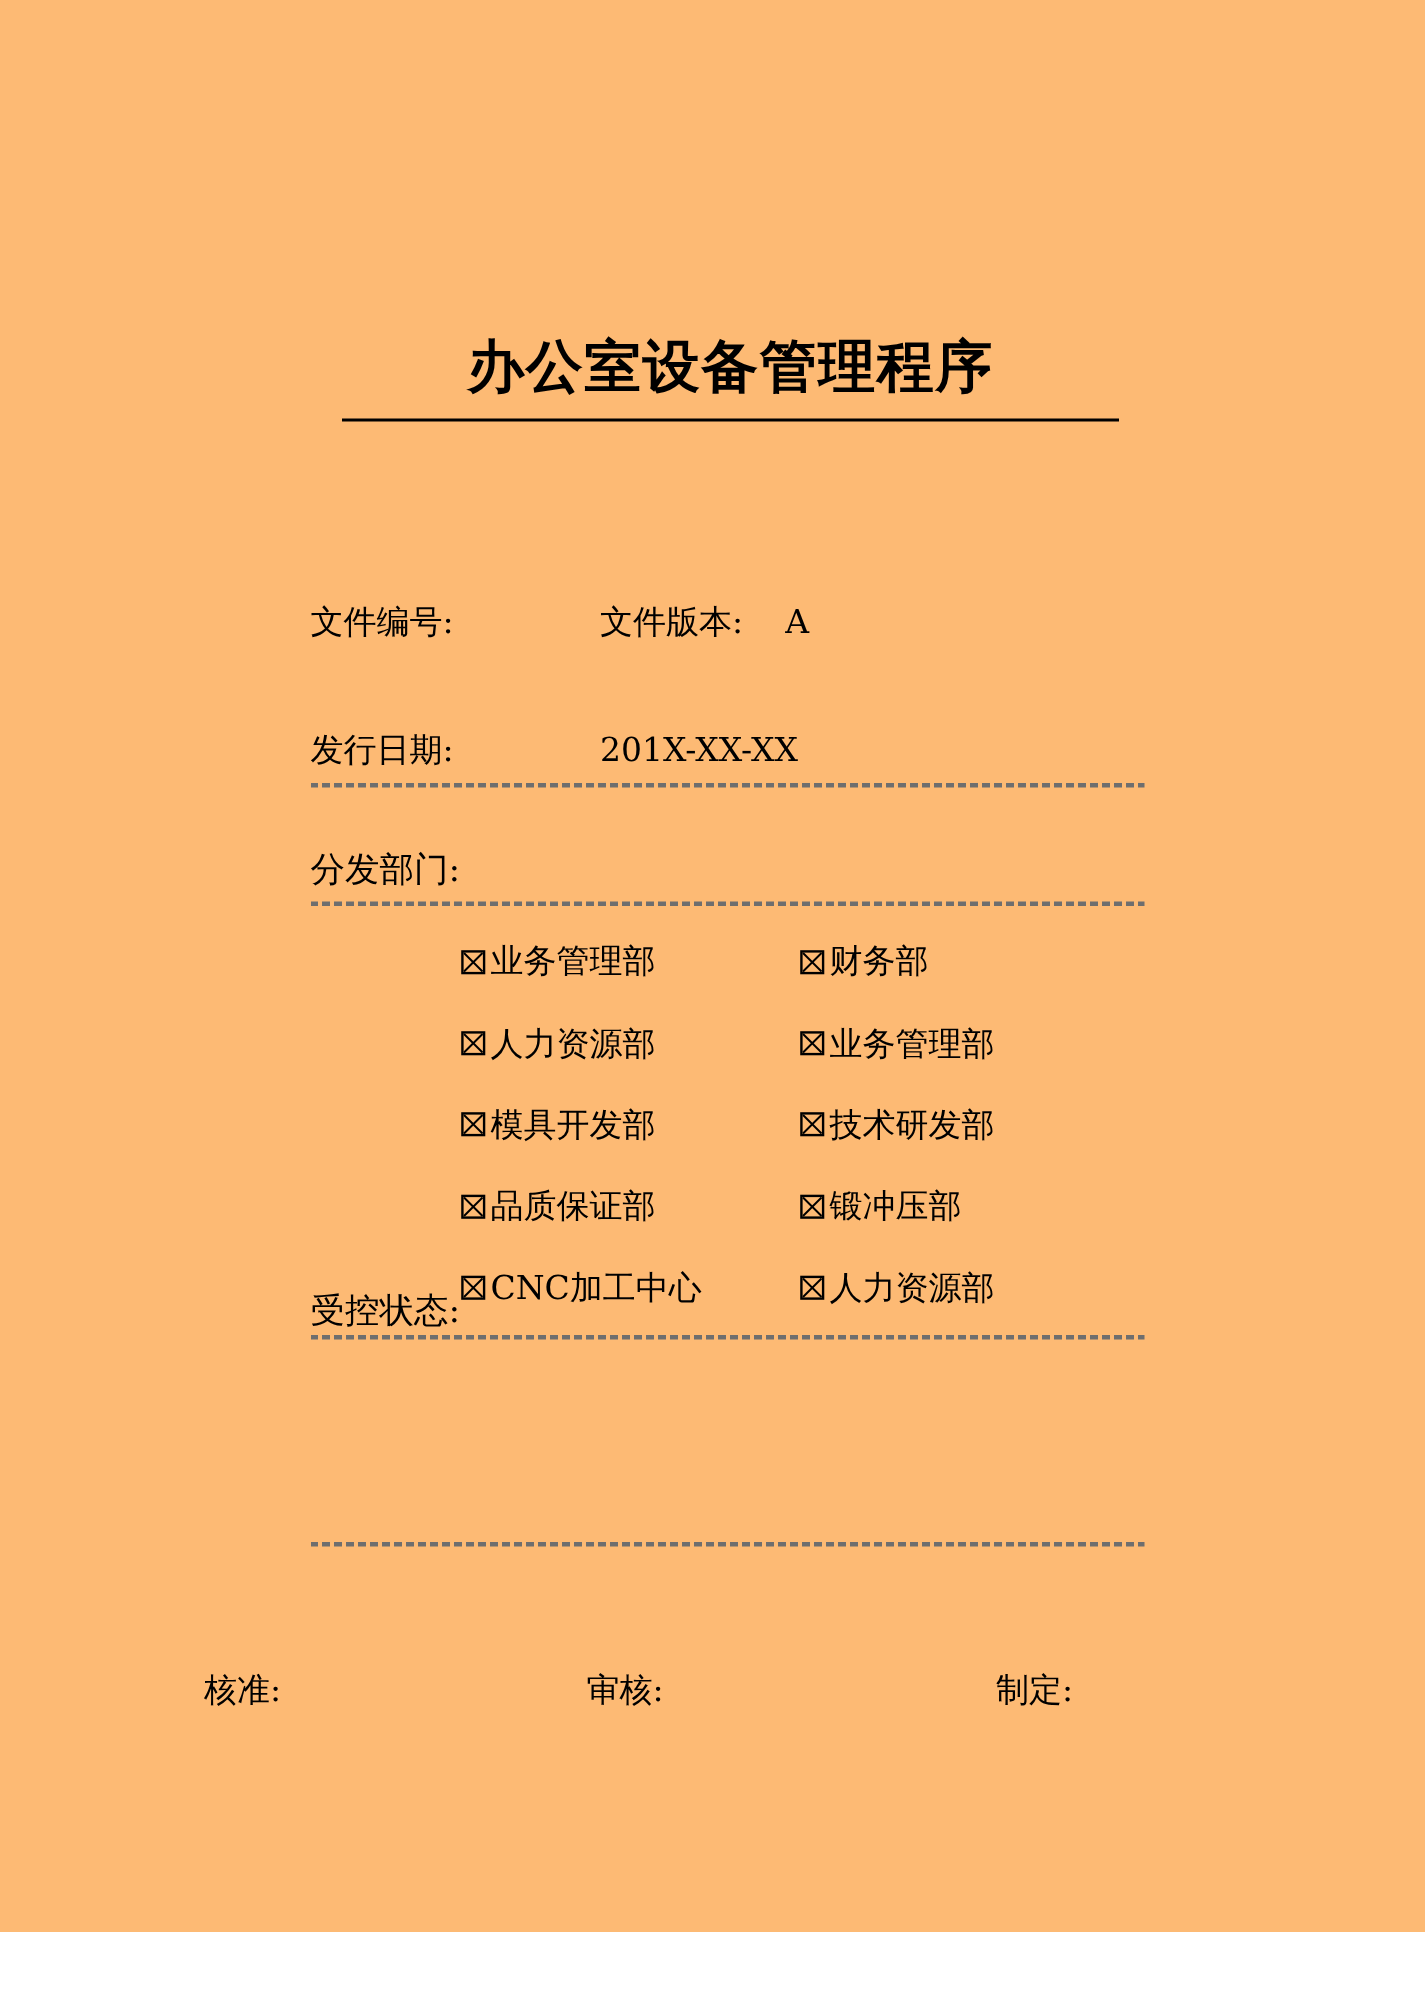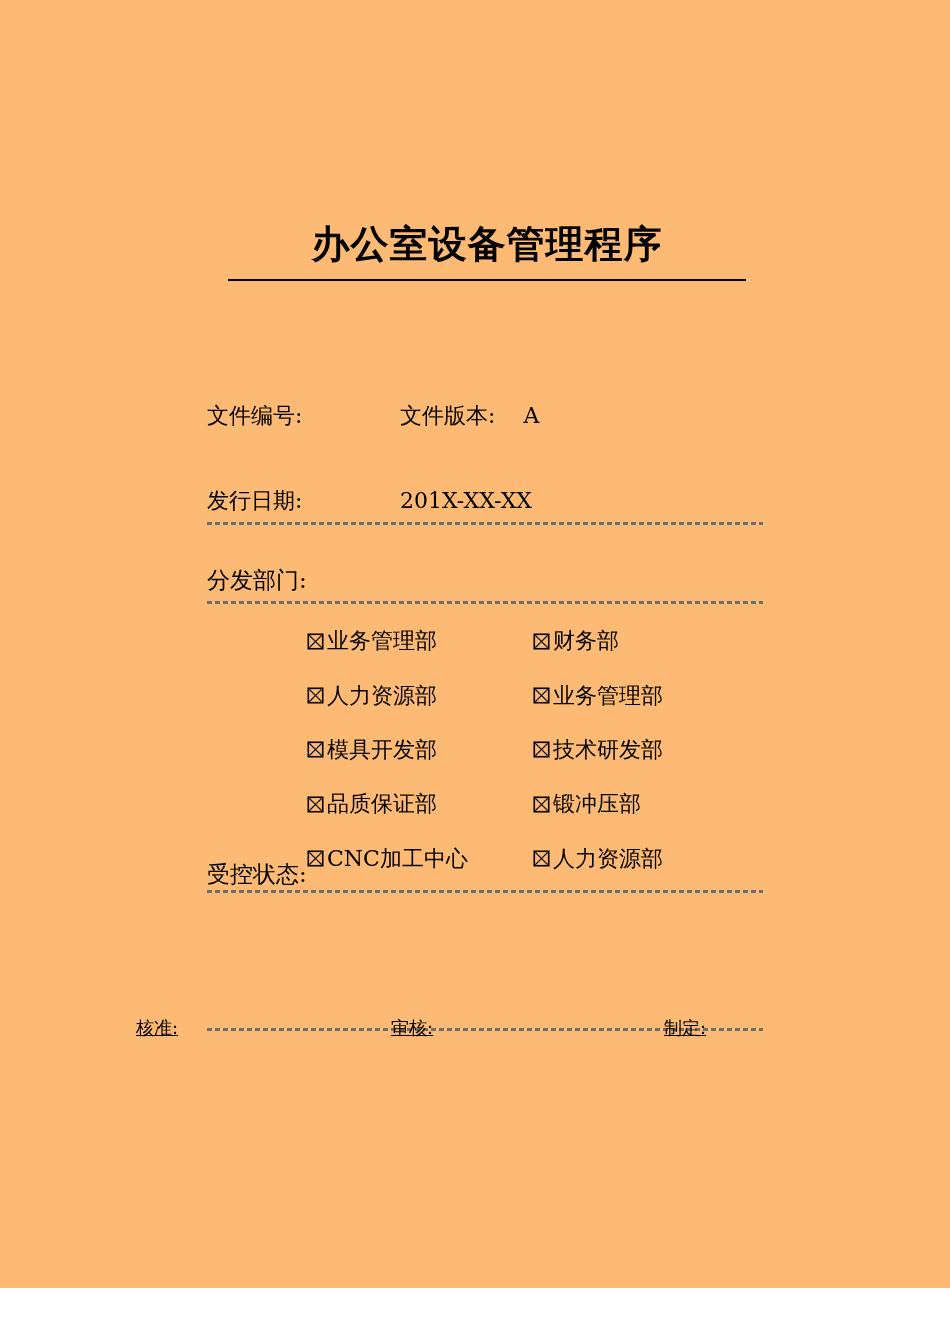--- a/index.html
+++ b/index.html
@@ -99,24 +99,23 @@
   .cb {
     width: 17px;
     height: 17px;
     flex: 0 0 17px;
     margin-right: 3px;
   }
 
   
   .signoff-label {
     position: absolute;
-    top: 1016px;
-    font-size: 18px;
-    white-space: nowrap;
-    text-decoration: underline;
+    top: 1112px;
+    font-size: 22px;
+    white-space: nowrap;
   }
   .signoff-approve { left: 136px; }
   .signoff-review  { left: 391px; }
   .signoff-prepare { left: 664px; }
 </style>
 </head>
 <body>
 
 <div class="page">
 

